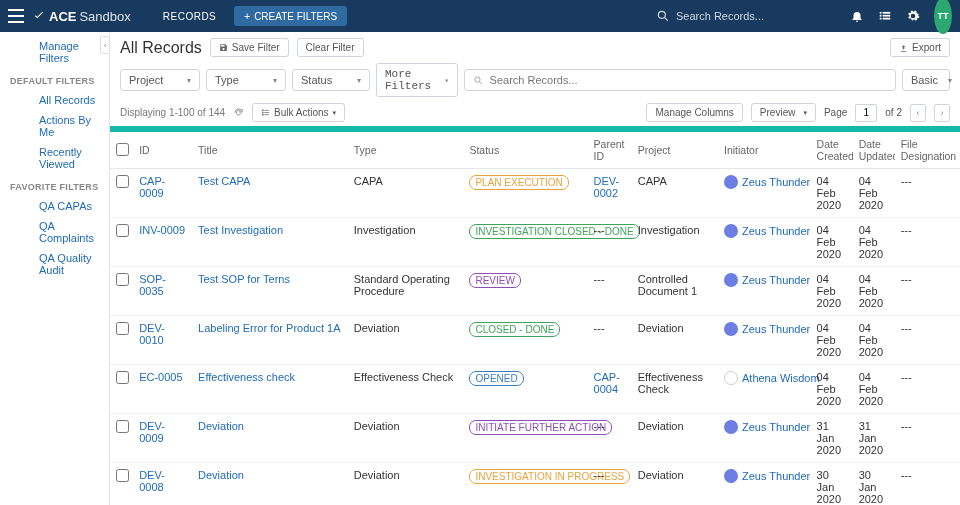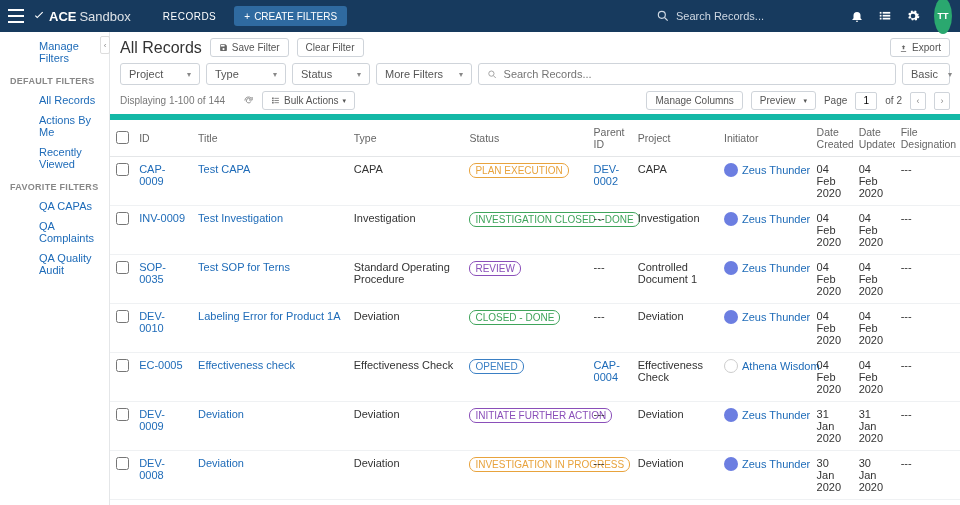--- a/index.html
+++ b/index.html
@@ -32,26 +32,26 @@
 .title-row { display: flex; align-items: center; gap: 8px; }
 .page-title { font-size: 16px; font-weight: 400; color: #333; }
 .btn { border: 1px solid #cfd4da; background: #fff; border-radius: 3px; padding: 3px 8px; font-size: 10px; color: #555; cursor: pointer; display: inline-flex; align-items: center; gap: 4px; }
 .btn-export { margin-left: auto; align-items: flex-end; }
 .filter-row { display: flex; align-items: center; gap: 6px; margin-top: 6px; }
 .select { border: 1px solid #cfd4da; border-radius: 3px; padding: 4px 8px; font-size: 11px; color: #555; background: #fff; cursor: pointer; display: flex; align-items: center; justify-content: space-between; }
 .select .caret { font-size: 8px; color: #888; margin-left: 10px; }
 .select.project { width: 80px; }
 .select.type { width: 80px; }
 .select.status { width: 78px; }
-.select.more { width: 96px; }
+.select.more { width: 82px; font-family: Liberation Mono, monospace; }
 .search-main { flex: 1; border: 1px solid #cfd4da; border-radius: 3px; padding: 4px 8px; display: flex; align-items: center; gap: 6px; }
 .search-main input { border: none; outline: none; font-size: 11px; width: 100%; }
 .select.basic { width: 48px; }
 .toolbar-row { display: flex; align-items: center; margin-top: 6px; gap: 8px; padding-bottom: 4px; }
-.display-count { font-size: 10px; color: #777; display: flex; align-items: center; gap: 18px; }
+.display-count { font-size: 10px; color: #777; display: flex; align-items: center; gap: 8px; }
 .refresh-ico { width: 11px; height: 11px; }
 .right-tools { margin-left: auto; display: flex; align-items: center; gap: 8px; font-size: 10px; color: #555; }
 .page-input { width: 22px; height: 18px; border: 1px solid #cfd4da; border-radius: 2px; text-align: center; font-size: 10px; }
 .pager-btn { width: 16px; height: 18px; border: 1px solid #cfd4da; border-radius: 2px; background: #fff; display: flex; align-items: center; justify-content: center; font-size: 9px; color: #888; cursor: pointer; }
 
 .table-wrap { flex: 1; overflow-y: auto; border-top: 6px solid #14b8a6; }
 table { width: 100%; border-collapse: collapse; font-size: 11px; table-layout: fixed; }
 th { text-align: left; font-weight: 400; color: #666; padding: 6px 6px; border-bottom: 1px solid #e4e6e8; font-size: 10.5px; background: #fff; position: sticky; top: 0; }
 td { padding: 6px 6px; border-bottom: 1px solid #eff1f3; vertical-align: top; color: #333; }
 td.link a { color: #1e6bb8; }

